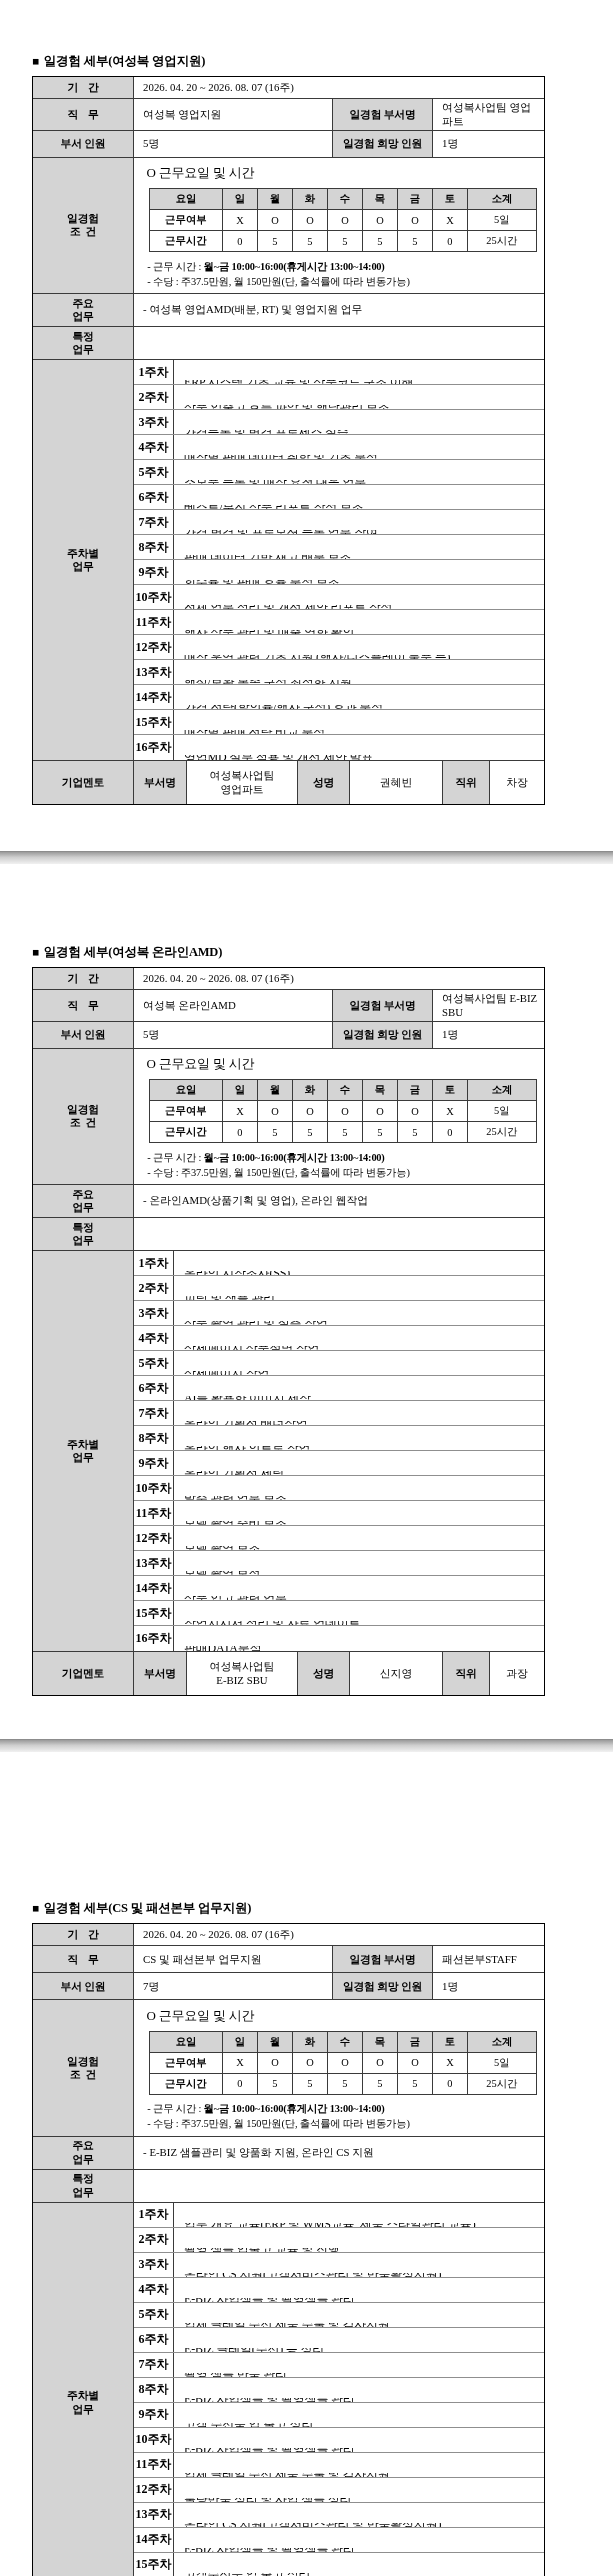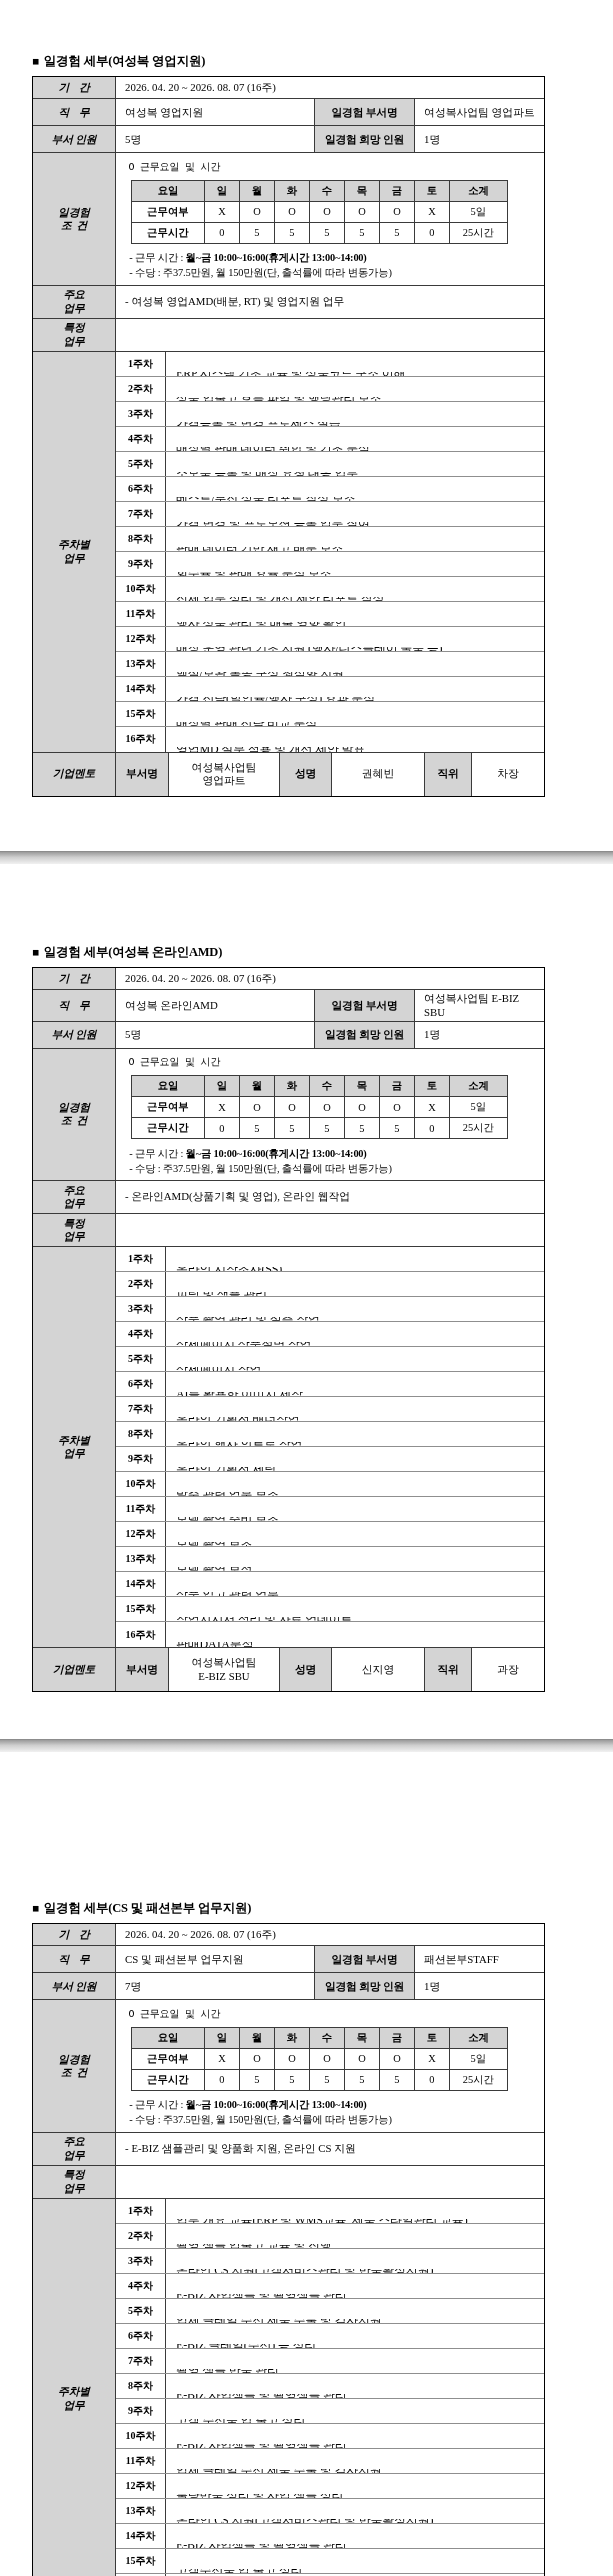--- a/index.html
+++ b/index.html
@@ -16,43 +16,43 @@
   .sec-title .bullet { font-size:11.6px; margin-right:5px; }
 
   .tbl { border:1.7px solid #000; background:#fff; width:100%; }
   .row { display:flex; border-bottom:0.8px solid #3a3a3a; align-items:stretch; }
   .row:last-child { border-bottom:none;justify-content:flex-end; }
   .cell { border-right:0.8px solid #3a3a3a; display:flex; align-items:center; justify-content:center;
           text-align:center; white-space:pre-wrap; font-size:10.8px; padding:1.7px 1.7px; line-height:1.25; }
   .cell:last-child { border-right:none; }
   .lbl { background:#d4d4d4; font-weight:bold; letter-spacing:-0.2px; }
   .val { justify-content:flex-start; text-align:left; padding-left:9.1px; padding-right:5px; }
-  .w-label { width:83px; flex:none;font-style:italic; }
+  .w-label { width:101px; flex:none; }
   .w-job   { width:199px; flex:none; }
   .w-dept  { width:100px; flex:none; }
   .grow { flex:1; min-width:0; }
   .h26 { min-height:21.6px; } .h31 { min-height:26px; } .h38 { min-height:32px; } .h52 { min-height:43px; }
 
   .cond-content { flex:1; display:block; text-align:left; padding:4.2px 6.6px 4.2px 11.6px; }
-  .work-bullet { font-size:10px; margin:2.5px 0 0 0.8px; letter-spacing:-0.2px;font-family:Liberation Mono, monospace; }
+  .work-bullet { font-size:13px; margin:2.5px 0 0 0.8px; letter-spacing:-0.2px; }
   table.sched { border-collapse:collapse; margin:5.8px 0 6.6px 3.3px; }
   table.sched th, table.sched td { border:0.8px solid #3a3a3a; text-align:center; font-size:10.4px;
       height:21px; padding:0 1.7px; }
   table.sched th { background:#d4d4d4; letter-spacing:-0.2px; }
   td.sr-label { font-weight:bold; width:73px; }
   td.sr-day, th.sh-day { width:35px; }
-  td.sr-total, th.sh-total { width:58px;margin-top:8px; }
+  td.sr-total, th.sh-total { width:69px;margin-top:8px; }
   th.sh-first { width:73px; }
   .note { font-size:10.4px; line-height:15px; margin-left:1.7px; letter-spacing:-0.2px; }
   .note .b { font-weight:bold; }
 
   .week-list { flex:1; display:flex; flex-direction:column; min-width:0; }
   .week-row { display:flex; height:25px; border-bottom:0.8px solid #8f8f8f; align-items:stretch; }
   .week-row:last-child { border-bottom:none; }
-  .week-no { width:50px; flex:none; border-right:0.8px solid #3a3a3a; font-weight:bold; font-size:10px;
+  .week-no { width:40px; flex:none; border-right:0.8px solid #3a3a3a; font-weight:bold; font-size:12px;
              display:flex; align-items:center; justify-content:center; }
   .week-task { flex:1; display:flex; align-items:center; padding-left:10px; font-size:12px;
                letter-spacing:-0.2px; white-space:nowrap; overflow:hidden;margin-top:20px; }
 
   .m-dept-l { width:53px; flex:none; }
   .m-dept-v { width:111px; flex:none; }
   .m-name-l { width:52px; flex:none; }
   .m-name-v { width:93px; flex:none; }
   .m-title-l { width:47px; flex:none; }
 </style>

